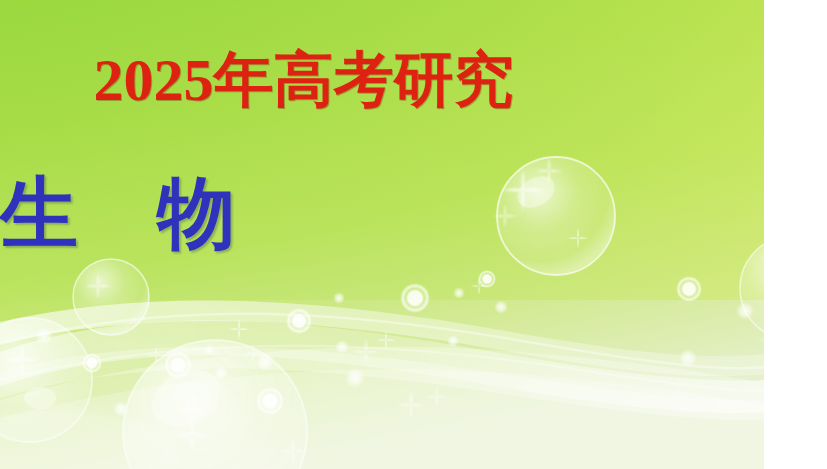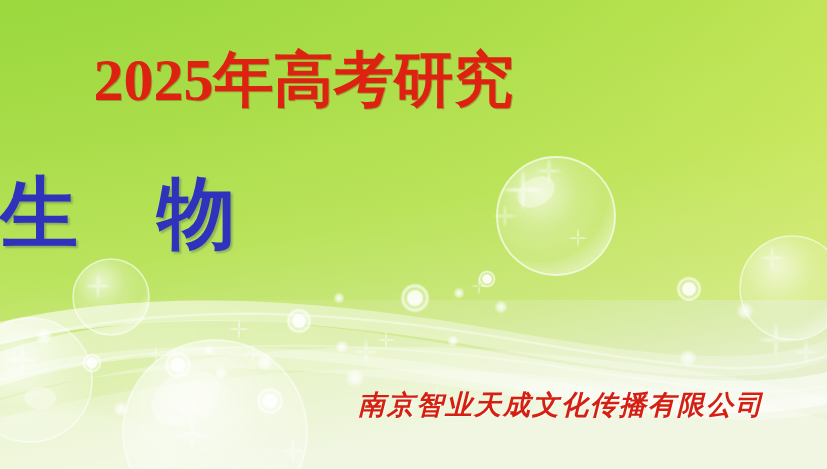--- a/index.html
+++ b/index.html
@@ -6,21 +6,21 @@
   html, body {
     margin: 0;
     padding: 0;
     background: #ffffff;
   }
   body {
     font-family: "Liberation Sans", sans-serif;
   }
   #slide {
     position: relative;
-    width: 827px;
+    width: 764px;
     height: 469px;
     overflow: hidden;
     background: #e5e5e5;
   }
   #bg-svg {
     position: absolute;
     left: 0;
     top: 0;
     width: 827px;
     height: 469px;
@@ -271,17 +271,16 @@
       <ellipse cx="60" cy="455" rx="120" ry="45" fill="#ffffff" opacity="0.40" filter="url(#softer)"></ellipse>
     </g>
   </svg>
 
   <div class="layer">
 
     <div id="title-main">2025年高考研究</div>
 
     <div id="subject-main">生 物</div>
 
-    <div id="company-line">南京智业天成文化传播有限公司</div>
 
   </div>
 
 </div>
 
 </body></html>

